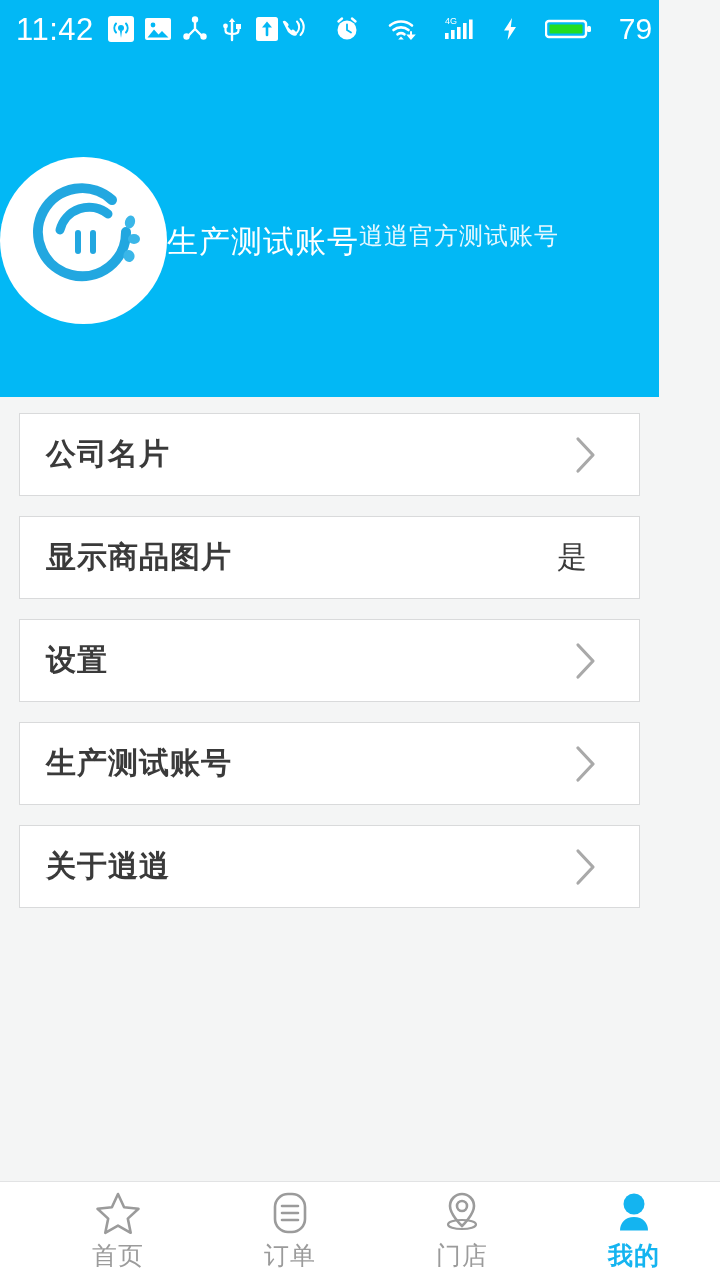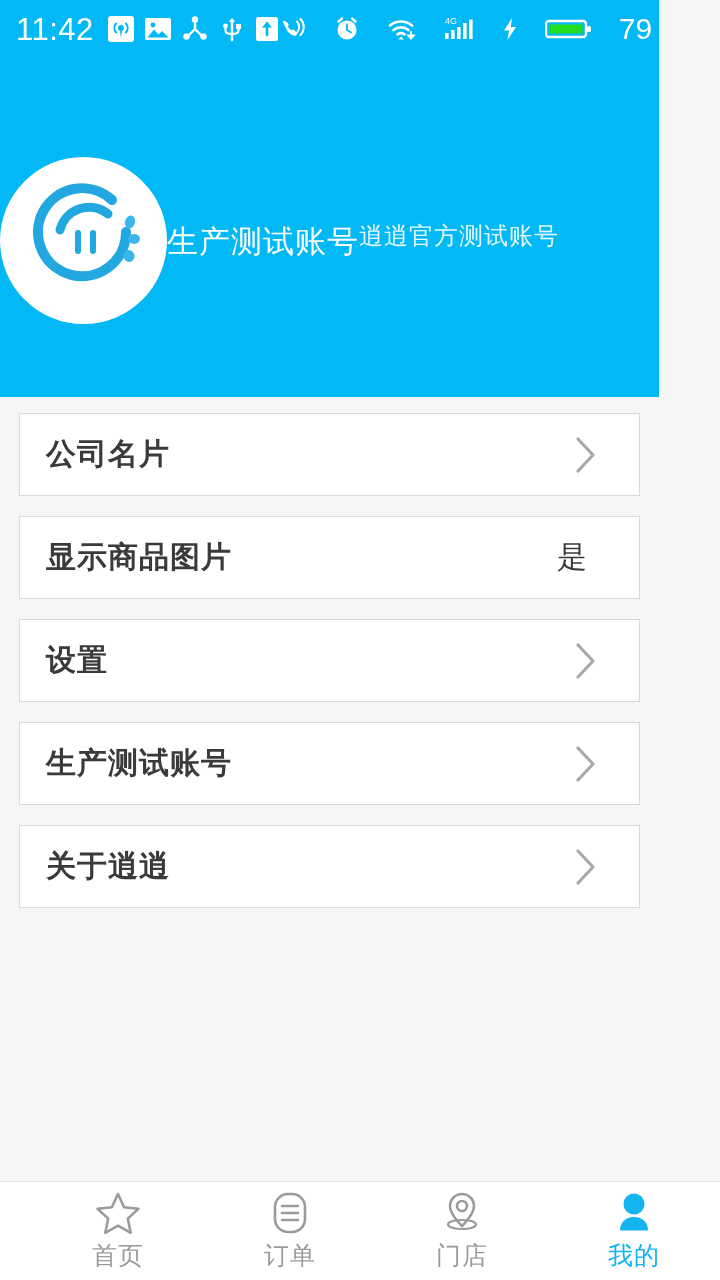--- a/index.html
+++ b/index.html
@@ -59,21 +59,21 @@
     background:#ffffff; border-top:1px solid #e2e3e4;
     display:flex;
     padding-left:32px;
   }
   .tab{
     flex:1; display:flex; flex-direction:column;
     align-items:center; justify-content:center; gap:4px;
   }
   .tab-ic{ height:44px; display:flex; align-items:center; justify-content:center; }
   .tab-label{ font-size:25px; color:#9b9b9b; letter-spacing:1px; }
-  .tab.active .tab-label{ color:#14b4f0; }
+  .tab.active .tab-label{ color:#14b4f0;font-weight:bold; }
 </style>
 </head>
 <body>
 
 <div class="screen">
 
   <div class="statusbar">
     <span class="sb-time">11:42</span>
 
     <span class="sb-left-icons">

